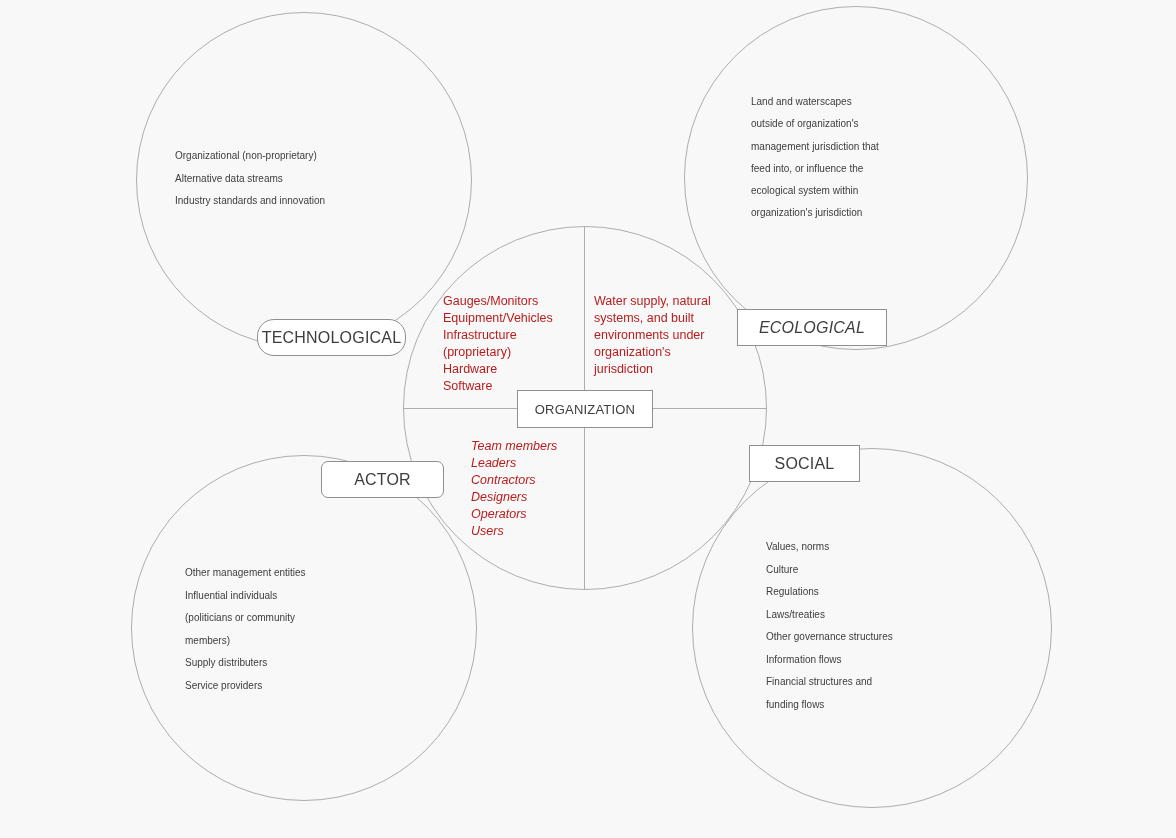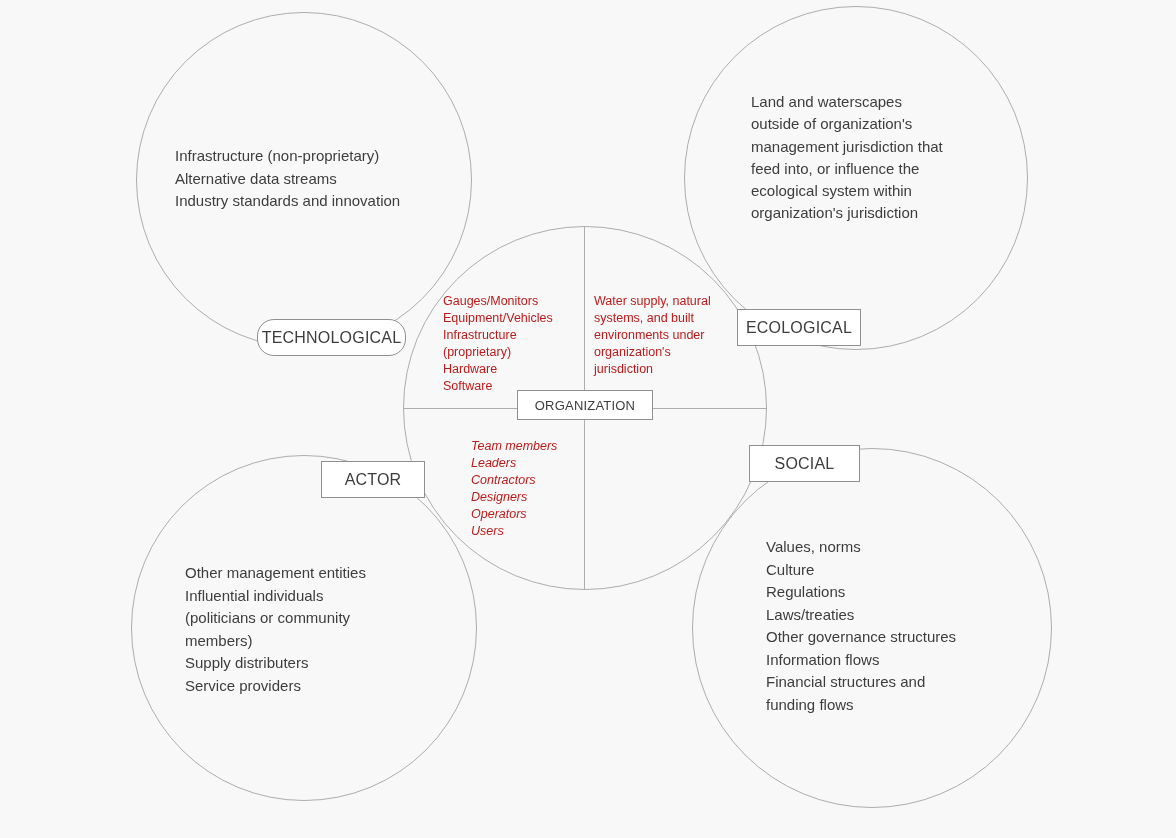--- a/index.html
+++ b/index.html
@@ -33,21 +33,21 @@
     justify-content: center;
     font-size: 16px;
     letter-spacing: 0.2px;
     color: #3d3d3d;
     z-index: 3;
     white-space: nowrap;
   }
   .label-box.small { font-size: 13px; }
   .big-text {
     position: absolute;
-    font-size: 15px;
+    font-size: 10px;
     line-height: 22.5px;
     color: #3d3d3d;
     white-space: pre-line;
     z-index: 2;
   }
   .small-text {
     position: absolute;
     font-size: 12.5px;
     line-height: 17px;
     color: #b91c1c;
@@ -62,21 +62,21 @@
 
   <div class="circle" style="left:136px; top:12px; width:336px; height:336px;"></div>
   <div class="circle" style="left:684px; top:6px; width:344px; height:344px;"></div>
   <div class="circle" style="left:131px; top:455px; width:346px; height:346px;"></div>
   <div class="circle" style="left:692px; top:448px; width:360px; height:360px;"></div>
 
   <div class="circle" style="left:403px; top:226px; width:364px; height:364px;"></div>
   <div class="axis" style="left:584px; top:226px; width:1px; height:364px;"></div>
   <div class="axis" style="left:403px; top:408px; width:364px; height:1px;"></div>
 
-  <div class="big-text" style="left:175px; top:145px; width:290px;">Infrastructure (non-proprietary)
+  <div class="big-text" style="left:175px; top:145px; width:290px;">Organizational (non-proprietary)
 Alternative data streams
 Industry standards and innovation</div>
 
   <div class="big-text" style="left:751px; top:91px; width:250px; line-height:22.3px;">Land and waterscapes
 outside of organization's
 management jurisdiction that
 feed into, or influence the
 ecological system within
 organization's jurisdiction</div>
 
@@ -112,21 +112,21 @@
   <div class="small-text" style="left:471px; top:438px; width:110px;font-style:italic;">Team members
 Leaders
 Contractors
 Designers
 Operators
 Users</div>
 
 
   <div class="label-box" style="left:257px; top:319px; width:149px; height:37px;border-radius:17px;">TECHNOLOGICAL</div>
 
-  <div class="label-box" style="left:737px; top:309px; width:124px; height:37px;">ECOLOGICAL</div>
+  <div class="label-box" style="left:737px; top:309px; width:150px; height:37px;font-style:italic;">ECOLOGICAL</div>
 
-  <div class="label-box" style="left:321px; top:461px; width:104px; height:37px;">ACTOR</div>
+  <div class="label-box" style="left:321px; top:461px; width:123px; height:37px;border-radius:7px;">ACTOR</div>
 
   <div class="label-box" style="left:749px; top:445px; width:111px; height:37px;">SOCIAL</div>
 
-  <div class="label-box small" style="left:517px; top:390px; width:136px; height:30px;">ORGANIZATION</div>
+  <div class="label-box small" style="left:517px; top:390px; width:136px; height:38px;">ORGANIZATION</div>
 
 </div>
 
 </body></html>

